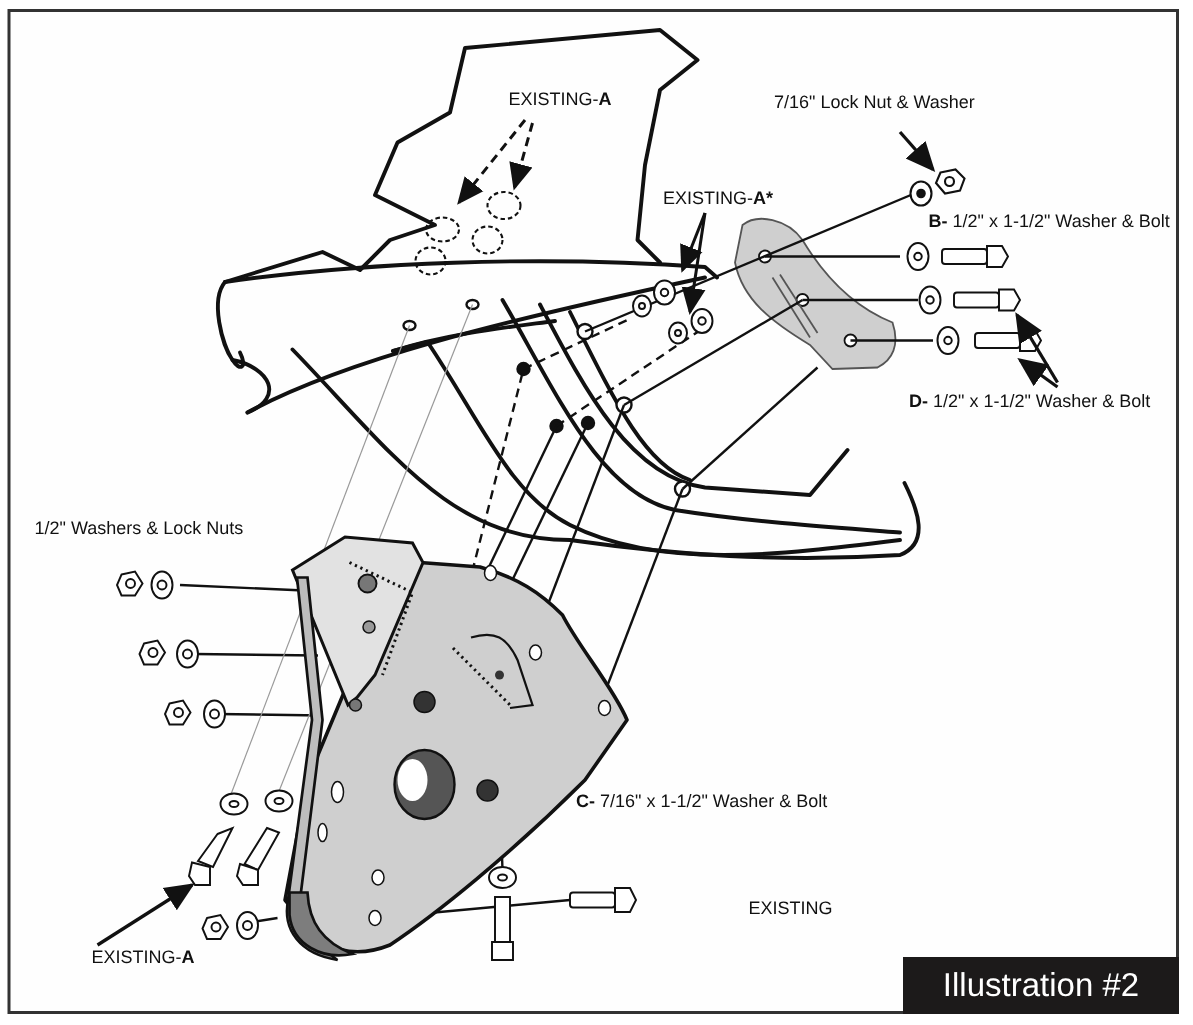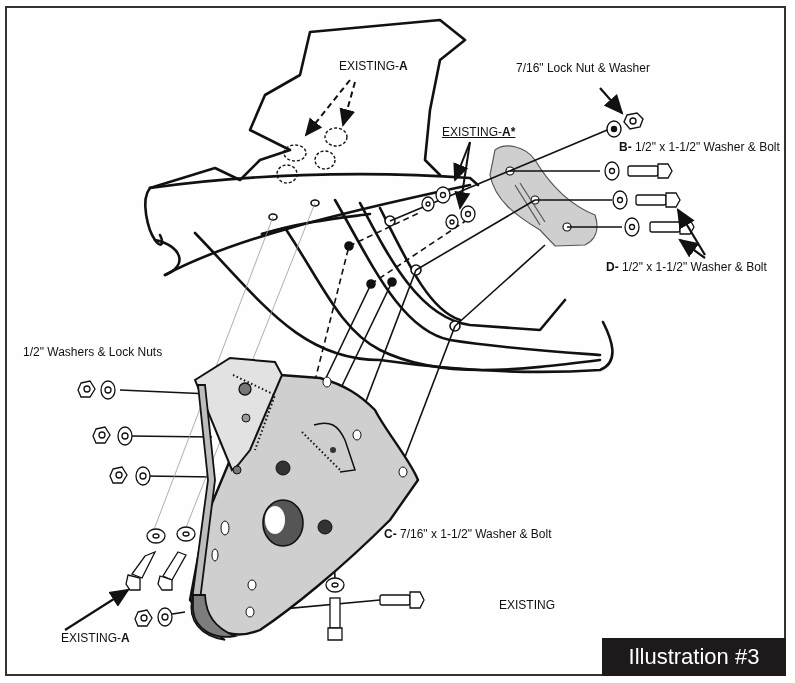--- a/index.html
+++ b/index.html
@@ -200,21 +200,21 @@
       <ellipse cx="335" cy="585" rx="3" ry="2"></ellipse>
     <rect x="330" y="598" width="10" height="30"></rect>
     <polygon points="328,628 342,628 342,640 328,640"></polygon>
     <rect x="380" y="595" width="30" height="10" rx="2"></rect>
     <polygon points="410,592 420,592 424,600 420,608 410,608"></polygon>
   </g>
 </svg>
 
 <div class="lbl" style="left:339px; top:59px;"><span>EXISTING-</span><b>A</b></div>
 <div class="lbl" style="left:516px; top:61px;">7/16" Lock Nut &amp; Washer</div>
-<div class="lbl" style="left:442px; top:125px;text-decoration:underline;"><span>EXISTING-</span><b>A*</b></div>
+<div class="lbl" style="left:442px; top:125px;"><span>EXISTING-</span><b>A*</b></div>
 <div class="lbl" style="left:619px; top:140px;"><b>B-</b><span> 1/2" x 1-1/2" Washer &amp; Bolt</span></div>
 <div class="lbl" style="left:606px; top:260px;"><b>D-</b><span> 1/2" x 1-1/2" Washer &amp; Bolt</span></div>
 <div class="lbl" style="left:23px; top:345px;">1/2" Washers &amp; Lock Nuts</div>
 <div class="lbl" style="left:384px; top:527px;"><b>C-</b><span> 7/16" x 1-1/2" Washer &amp; Bolt</span></div>
 <div class="lbl" style="left:499px; top:598px;text-align:center;">EXISTING</div>
 <div class="lbl" style="left:61px; top:631px;"><span>EXISTING-</span><b>A</b></div>
 
-<div class="badge">Illustration #3</div>
+<div class="badge">Illustration #2</div>
 
 </body></html>

